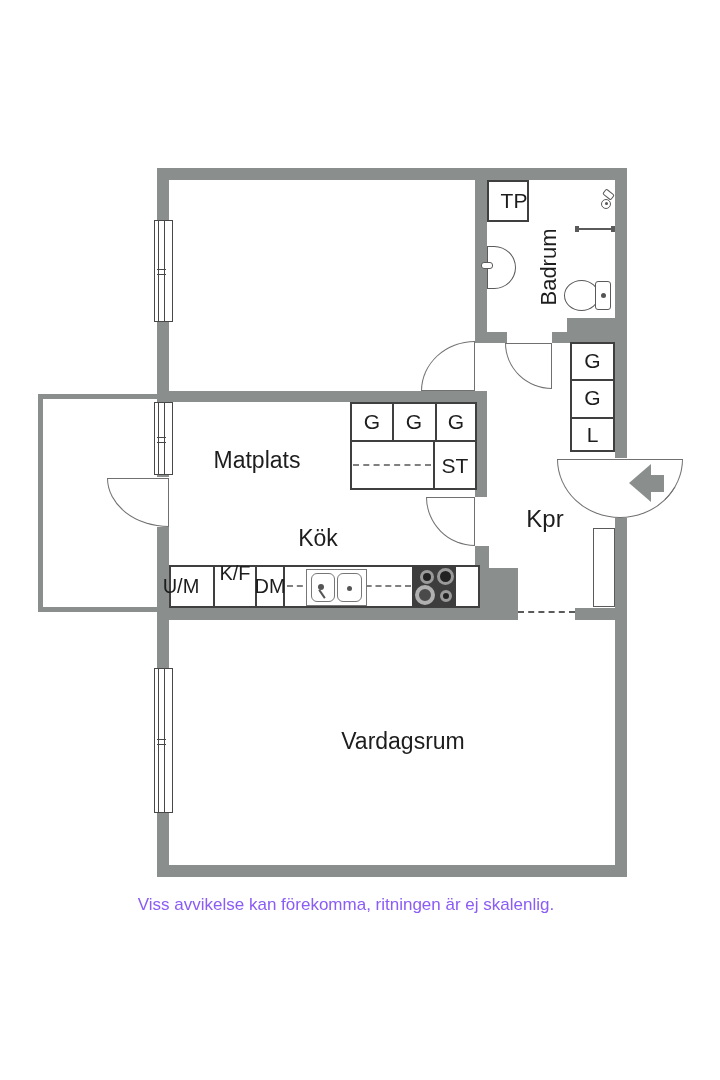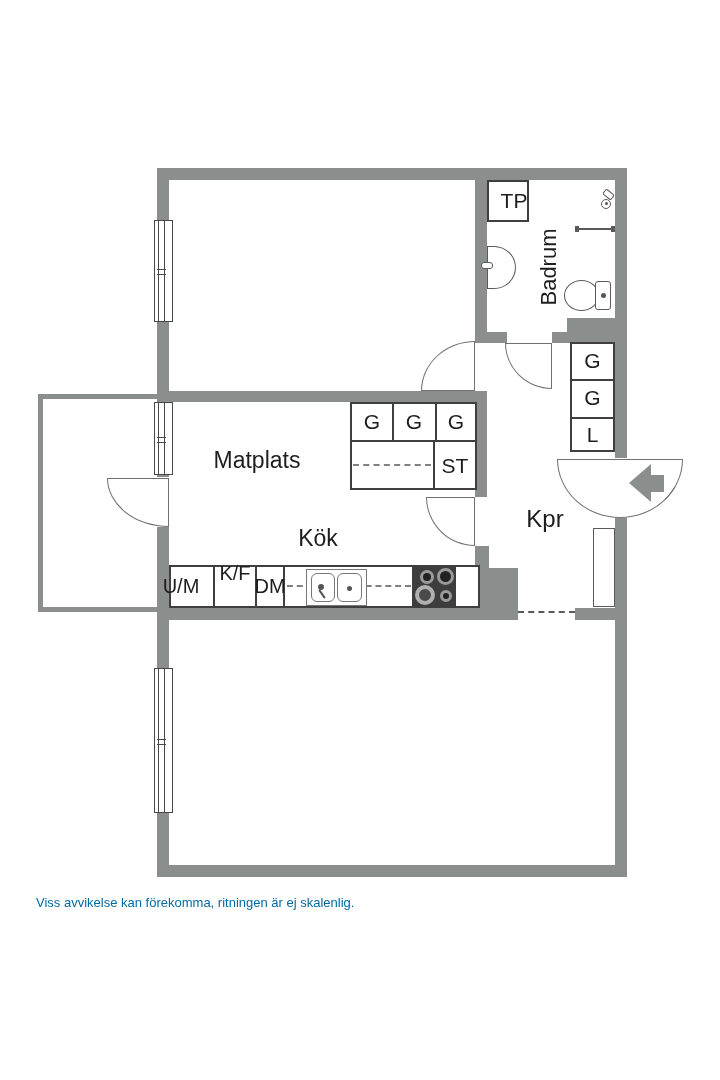--- a/index.html
+++ b/index.html
@@ -20,21 +20,21 @@
   .fan-semi{border-radius:0 0 50% 50% / 0 0 100% 100%;}
   .window{position:absolute;background:#ffffff;border:1.5px solid #474747;box-sizing:border-box;}
   .window .sash{position:absolute;left:3px;top:0;bottom:0;width:5px;
                 border-left:1px solid #474747;border-right:1px solid #474747;}
   .window .tick{position:absolute;left:2px;width:9px;height:4px;top:50%;margin-top:-2px;
                 border-top:1px solid #474747;border-bottom:1px solid #474747;}
   .dash{position:absolute;border-top:2px dashed #808080;}
   .fixture{position:absolute;background:#ffffff;border:1.7px solid #5a5a5a;box-sizing:border-box;}
   .dot{position:absolute;background:#555;border-radius:50%;}
   .burner{position:absolute;border-radius:50%;box-sizing:border-box;}
-  .caption{position:absolute;font-size:13px;color:#0369a1;}
+  .caption{position:absolute;font-size:17px;color:#8b5cf6;text-align:center;}
 </style>
 </head>
 <body>
 
 <div id="stage">
 
   <div class="wall" style="left:157px;top:168px;width:470px;height:12px;"></div>
   <div class="wall" style="left:157px;top:865px;width:470px;height:12px;"></div>
   <div class="wall" style="left:157px;top:168px;width:12px;height:309px;"></div>
   <div class="wall" style="left:157px;top:527px;width:12px;height:350px;"></div>
@@ -133,16 +133,17 @@
   <div class="burner" style="left:415px;top:585px;width:20px;height:20px;border:4px solid #b0b0b0;background:#4a4a4a;"></div>
   <div class="burner" style="left:440px;top:590px;width:12px;height:12px;border:3px solid #9a9a9a;background:#222;"></div>
 
   <div class="fixture" style="left:593px;top:528px;width:22px;height:79px;border-color:#5a5a5a;"></div>
   <div class="dash" style="left:518px;top:611px;width:57px;border-top:2.5px dashed #5a5a5a;"></div>
 
   <div class="room-label" style="left:489px;top:254px;width:120px;font-size:22px;transform:rotate(-90deg);">Badrum</div>
   <div class="room-label" style="left:177px;top:447px;width:160px;">Matplats</div>
   <div class="room-label" style="left:258px;top:525px;width:120px;">Kök</div>
   <div class="room-label" style="left:505px;top:505px;width:80px;font-size:24px;">Kpr</div>
+  <div class="room-label" style="left:303px;top:728px;width:200px;">Vardagsrum</div>
 
   <div class="caption" style="left:36px;top:895px;width:620px;">Viss avvikelse kan förekomma, ritningen är ej skalenlig.</div>
 
 </div>
 
 </body></html>

